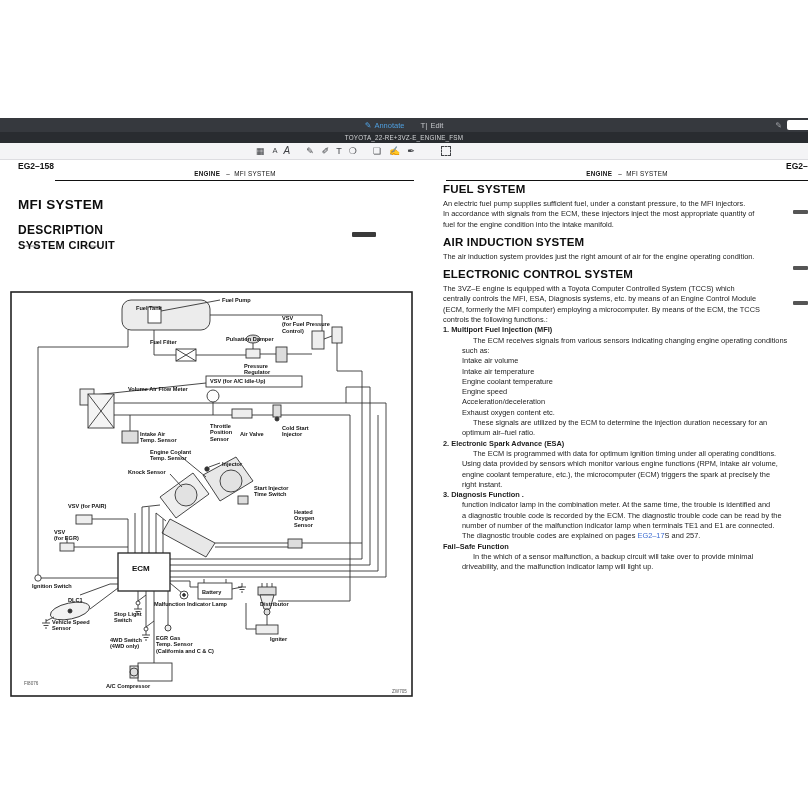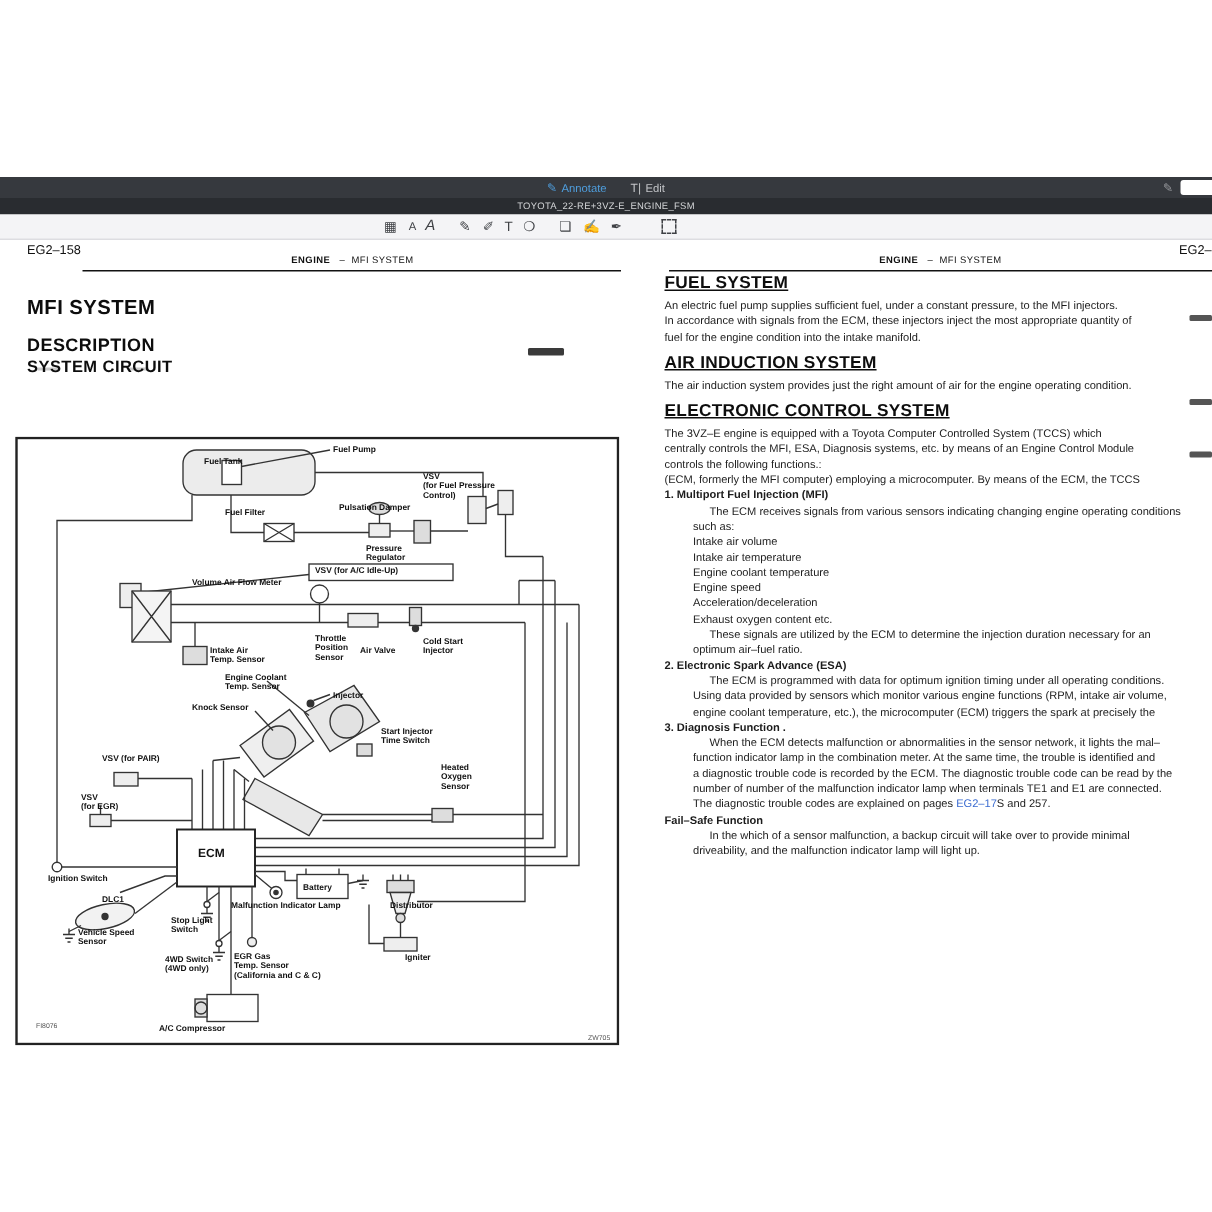--- a/index.html
+++ b/index.html
@@ -22,30 +22,30 @@
   #markup-bar{position:absolute;left:0;top:143px;width:808px;height:16px;background:#f4f4f6;
               border-bottom:1px solid #dddde1;}
   #markup-icons{position:absolute;left:256px;top:0;height:16px;display:flex;align-items:center;color:#3f4145;}
   .mk{font-size:9px;line-height:16px;}
   .mk.sm{font-size:7.5px;}
   .mk.lg{font-size:10px;font-style:italic;}
   .mr6{margin-right:6px;}.mr7{margin-right:7px;}.mr8{margin-right:8px;}
   .mr16{margin-right:16px;}.mr26{margin-right:26px;}
   .sel-box{width:8px;height:8px;border:1px dashed #3f4145;}
   
-  .pgnum{position:absolute;font-size:8.5px;font-weight:normal;color:#111;}
+  .pgnum{position:absolute;font-size:8.5px;font-weight:bold;color:#111;}
   .pghead{position:absolute;top:170px;font-size:6.3px;color:#111;text-align:center;letter-spacing:.3px;}
   .pghead b{font-weight:bold;}
   .pgrule{position:absolute;top:180px;height:1.3px;background:#111;}
   .lp-title{position:absolute;left:18px;color:#0d0d0d;font-weight:bold;letter-spacing:.3px;}
   
   #right-body{position:absolute;left:443px;top:183px;width:356px;color:#1c1c1c;
               font-size:7.4px;line-height:10.3px;}
   #right-body div{white-space:nowrap;}
-  .blk-h{font-size:11.5px;font-weight:bold;line-height:13px;margin:6px 0 3px;letter-spacing:.2px;color:#0d0d0d;text-decoration:underline;}
+  .blk-h{font-size:11.5px;font-weight:bold;line-height:13px;margin:6px 0 3px;letter-spacing:.2px;color:#0d0d0d;}
   #right-body .blk-h:first-child{margin-top:0;}
   .blk-b{font-weight:bold;}
   .blk-i1{margin-left:30px;}
   .blk-i2{margin-left:19px;}
   .page-link{color:#3a6bd0;}
   
   #diagram{position:absolute;left:10px;top:291px;width:448px;height:406px;}
   #diagram svg{position:absolute;left:0;top:0;}
   .dlabel{position:absolute;font-size:5.6px;line-height:6.3px;font-weight:bold;color:#111;
           white-space:pre-line;}
@@ -313,39 +313,39 @@
 <div id="right-body">
     <div class="blk-h">FUEL SYSTEM</div>
     <div class="blk-line">An electric fuel pump supplies sufficient fuel, under a constant pressure, to the MFI injectors.</div>
     <div class="blk-line">In accordance with signals from the ECM, these injectors inject the most appropriate quantity of</div>
     <div class="blk-line">fuel for the engine condition into the intake manifold.</div>
     <div class="blk-h">AIR INDUCTION SYSTEM</div>
     <div class="blk-line">The air induction system provides just the right amount of air for the engine operating condition.</div>
     <div class="blk-h">ELECTRONIC CONTROL SYSTEM</div>
     <div class="blk-line">The 3VZ–E engine is equipped with a Toyota Computer Controlled System (TCCS) which</div>
     <div class="blk-line">centrally controls the MFI, ESA, Diagnosis systems, etc. by means of an Engine Control Module</div>
+    <div class="blk-line">(ECM, formerly the MFI computer) employing a microcomputer. By means of the ECM, the TCCS</div>
     <div class="blk-line">controls the following functions.:</div>
-    <div class="blk-line">(ECM, formerly the MFI computer) employing a microcomputer. By means of the ECM, the TCCS</div>
     <div class="blk-b">1. Multiport Fuel Injection (MFI)</div>
     <div class="blk-i1">The ECM receives signals from various sensors indicating changing engine operating conditions</div>
     <div class="blk-i2">such as:</div>
     <div class="blk-i2">Intake air volume</div>
     <div class="blk-i2">Intake air temperature</div>
     <div class="blk-i2">Engine coolant temperature</div>
     <div class="blk-i2">Engine speed</div>
     <div class="blk-i2">Acceleration/deceleration</div>
     <div class="blk-i2">Exhaust oxygen content etc.</div>
     <div class="blk-i1">These signals are utilized by the ECM to determine the injection duration necessary for an</div>
     <div class="blk-i2">optimum air–fuel ratio.</div>
     <div class="blk-b">2. Electronic Spark Advance (ESA)</div>
     <div class="blk-i1">The ECM is programmed with data for optimum ignition timing under all operating conditions.</div>
     <div class="blk-i2">Using data provided by sensors which monitor various engine functions (RPM, intake air volume,</div>
     <div class="blk-i2">engine coolant temperature, etc.), the microcomputer (ECM) triggers the spark at precisely the</div>
+    <div class="blk-i2">right instant.</div>
     <div class="blk-b">3. Diagnosis Function .</div>
-    <div class="blk-i1">When the ECM detects malfunction or abnormalities in the sensor network, it lights the mal–</div>
     <div class="blk-i2">function indicator lamp in the combination meter. At the same time, the trouble is identified and</div>
     <div class="blk-i2">a diagnostic trouble code is recorded by the ECM. The diagnostic trouble code can be read by the</div>
     <div class="blk-i2">number of number of the malfunction indicator lamp when terminals TE1 and E1 are connected.</div>
     <div class="blk-i2"><span>The diagnostic trouble codes are explained on pages </span><span class="page-link">EG2–17</span><span>S and 257.</span></div>
     <div class="blk-b">Fail–Safe Function</div>
     <div class="blk-i1">In the which of a sensor malfunction, a backup circuit will take over to provide minimal</div>
     <div class="blk-i2">driveability, and the malfunction indicator lamp will light up.</div>
   </div>
 
 <div class="smudge" style="left:793px;top:210px;width:15px;height:4px;background:#555;"></div>

